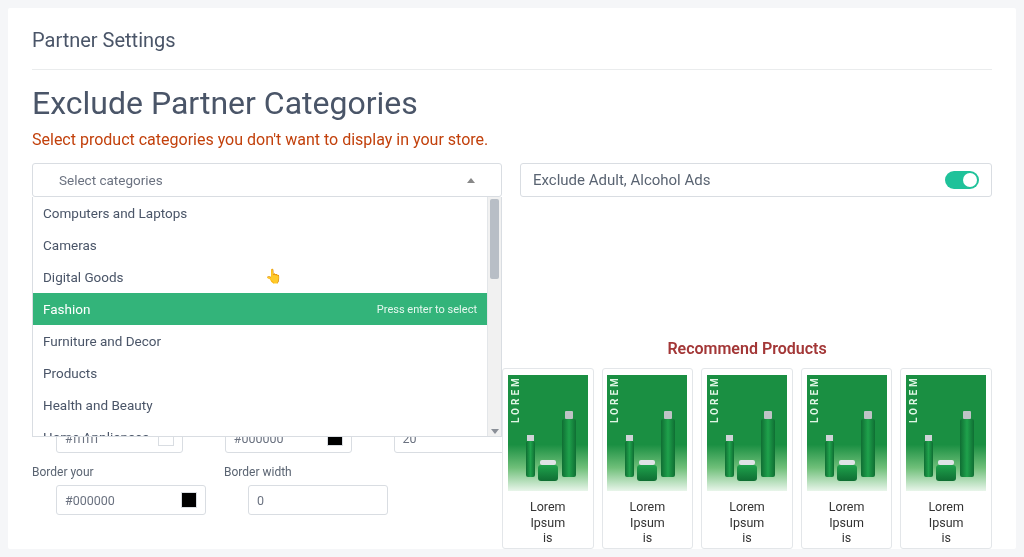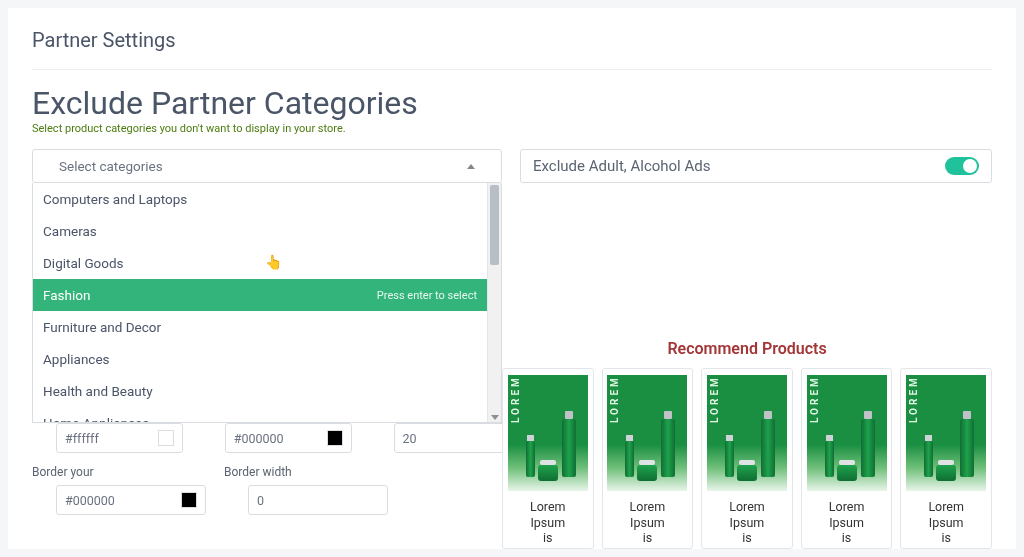--- a/index.html
+++ b/index.html
@@ -26,22 +26,23 @@
     padding-bottom: 17px;
     border-bottom: 1px solid #eaeced;
   }
   .section-title {
     font-size: 32px;
     font-weight: 400;
     color: #4a5568;
     margin-top: 14px;
   }
   .section-desc {
-    font-size: 11px;
-    color: #4d7c0f;
+    font-size: 16px;
+    color: #c2410c;
+    margin-top: 8px;
   }
 
   .row {
     display: flex;
     gap: 18px;
     margin-top: 14px;
     align-items: flex-start;
   }
   .col-left { width: 470px; position: relative; }
   .col-right { flex: 1; }
@@ -320,21 +321,21 @@
               <span>Digital Goods</span>
             </div>
           <div class="dropdown-item hi">
             <span>Fashion</span>
             <span class="hint">Press enter to select</span>
           </div>
           <div class="dropdown-item">
               <span>Furniture and Decor</span>
             </div>
           <div class="dropdown-item">
-              <span>Appliances</span>
+              <span>Products</span>
             </div>
           <div class="dropdown-item">
               <span>Health and Beauty</span>
             </div>
           <div class="dropdown-item">
               <span>Home Appliances</span>
             </div>
         </div>
         <div class="dd-scrollbar">
           <div class="dd-thumb"></div>

